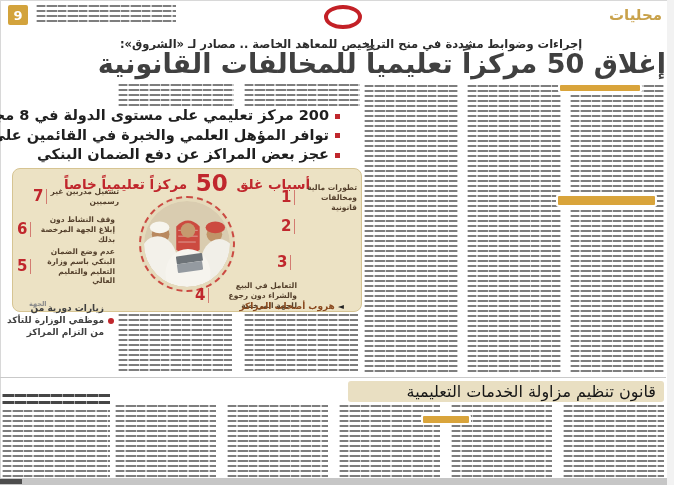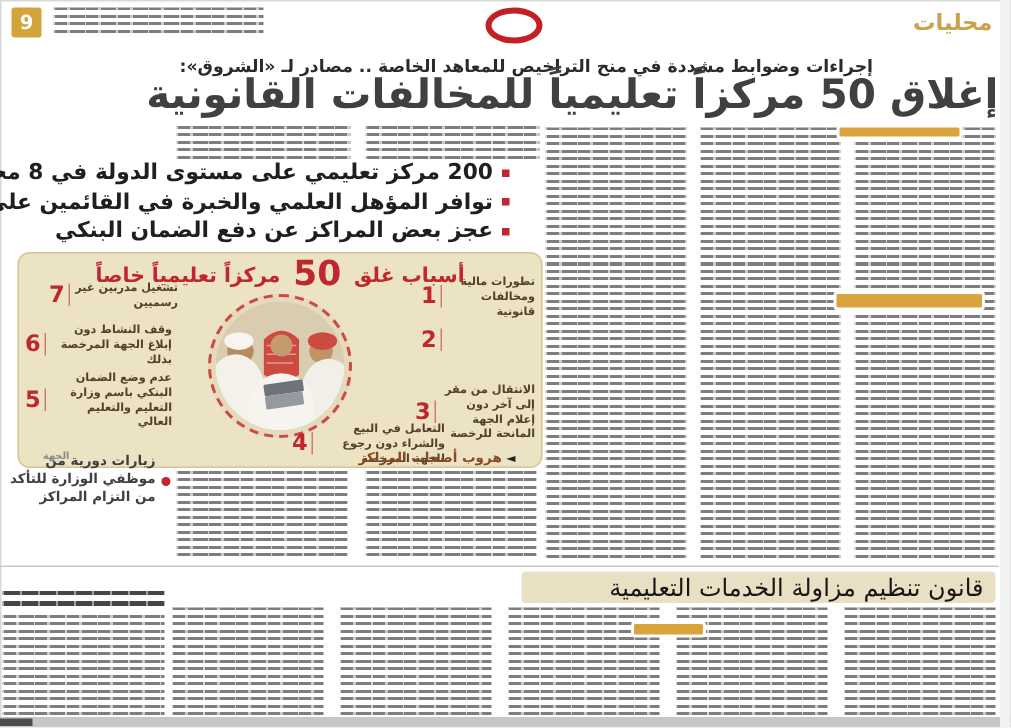--- a/index.html
+++ b/index.html
@@ -213,21 +213,20 @@
 
     <div class="ig-item it1">
       <span class="ig-num">1</span>
       <div class="ig-text">تطورات مالية ومخالفات قانونية</div>
     </div>
     <div class="ig-item it2">
       <span class="ig-num">2</span>
     </div>
     <div class="ig-item it3">
       <span class="ig-num">3</span>
-      <div class="ig-text">الانتقال من مقر إلى آخر دون إعلام الجهة المانحة للرخصة</div>
     </div>
     <div class="ig-item it4">
       <span class="ig-num">4</span>
       <div class="ig-text">التعامل في البيع والشراء دون رجوع للجهة المرخصة</div>
     </div>
     <div class="ig-item it5">
       <span class="ig-num">5</span>
       <div class="ig-text">عدم وضع الضمان البنكي باسم وزارة التعليم والتعليم العالي</div>
     </div>
     <div class="ig-item it6">

